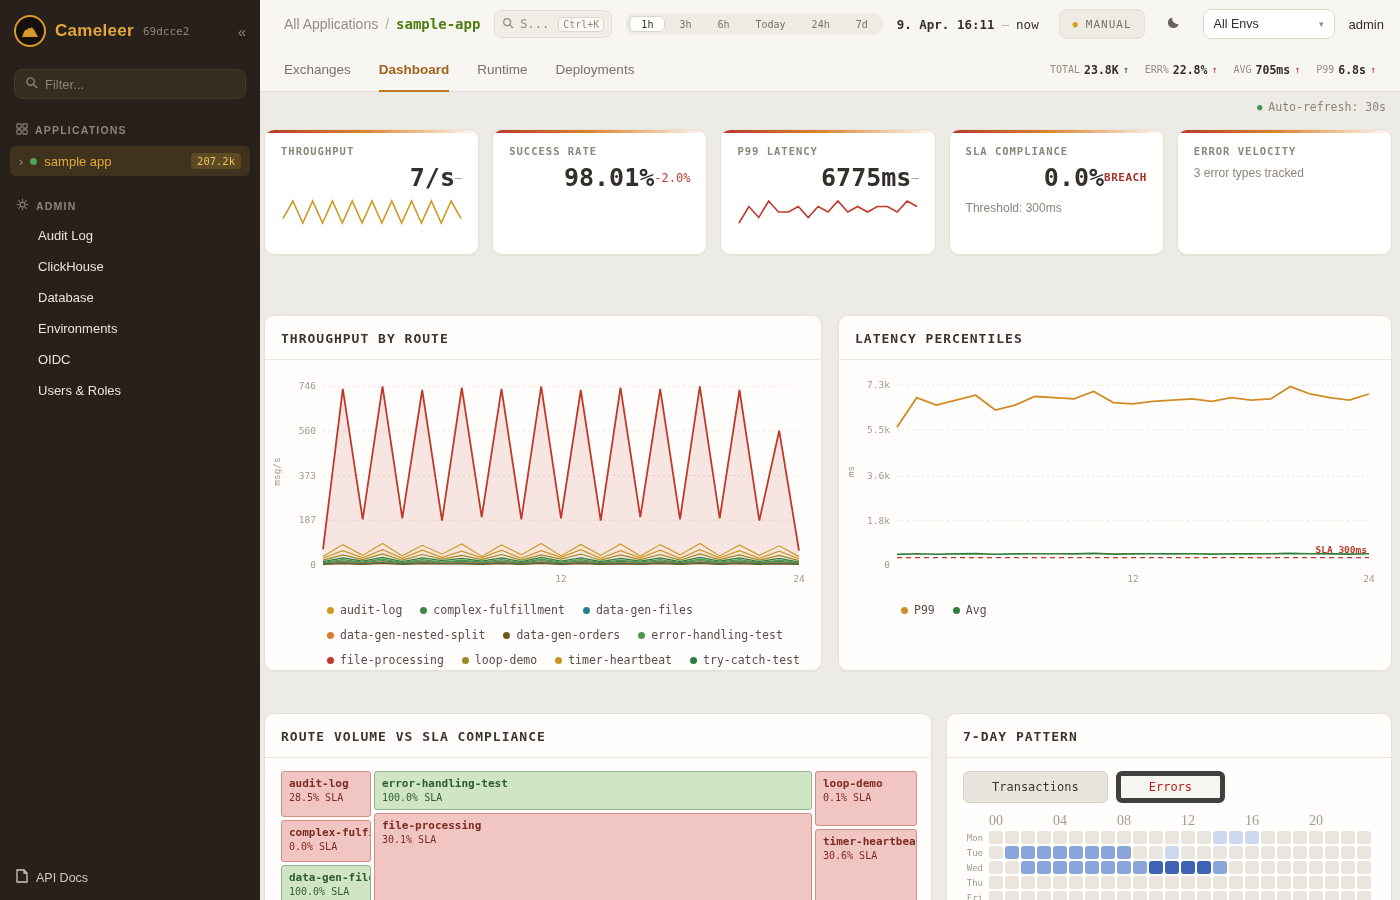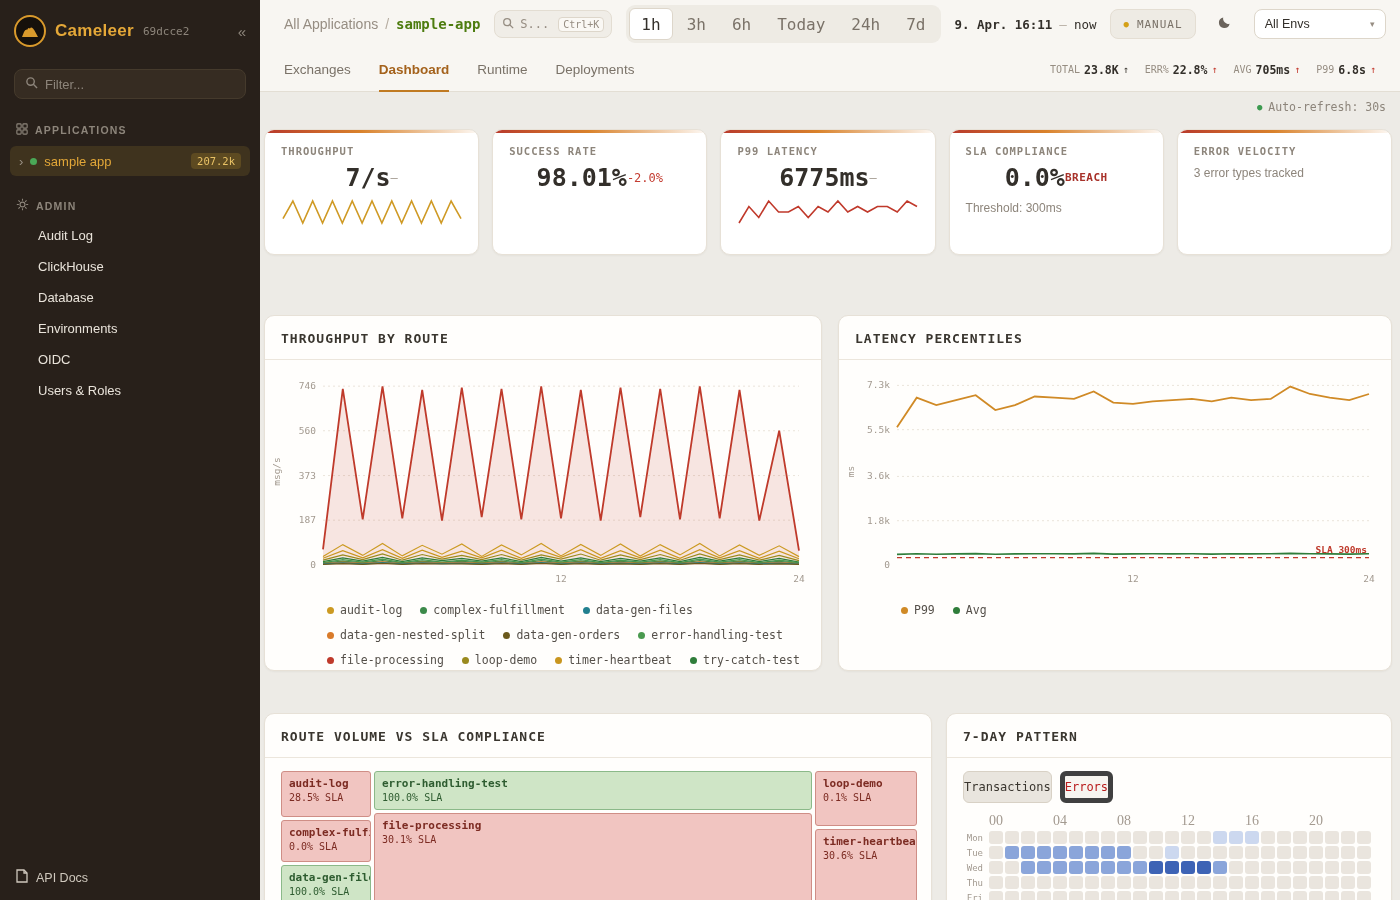--- a/index.html
+++ b/index.html
@@ -27,21 +27,21 @@
   .main{flex:1;display:flex;flex-direction:column;min-width:0}
   .topbar{height:48px;background:#f8f6f2;display:flex;align-items:center;padding:0 16px 0 24px;gap:14px;flex:none}
   .crumb{display:flex;align-items:center;gap:7px;white-space:nowrap}
   .crumb-parent{color:#968d82;font-size:14px;cursor:pointer}
   .crumb-sep{color:#b5aca0;font-size:14px}
   .crumb-current{color:#4d7c0f;font-size:14px;font-weight:bold;font-family:"DejaVu Sans Mono",monospace}
   .searchbox{width:118px;height:28px;background:#f0ede7;border:1px solid #e3ddd2;border-radius:8px;display:flex;align-items:center;gap:6px;padding:0 7px;flex:none;cursor:text}
   .search-ph{color:#968d82;font-size:12px;font-family:"DejaVu Sans Mono",monospace;flex:1;overflow:hidden;white-space:nowrap}
   .kbd{font-family:"DejaVu Sans Mono",monospace;font-size:10px;color:#968d82;border:1px solid #ddd6ca;background:#faf8f4;border-radius:4px;padding:1px 4px}
   .time-group{display:flex;gap:2px;background:#eeebe4;border-radius:9px;padding:3px;flex:none}
-  .tr-btn{border:1px solid transparent;background:transparent;height:32px;padding:0 11px;border-radius:6px;font-family:"DejaVu Sans Mono",monospace;font-size:16px;color:#7a7268;cursor:pointer}
+  .tr-btn{border:1px solid transparent;background:transparent;height:16px;padding:0 11px;border-radius:6px;font-family:"DejaVu Sans Mono",monospace;font-size:10px;color:#7a7268;cursor:pointer}
   .tr-btn.active{background:#fff;border:1px solid #ddd6ca;color:#332f2a}
   .daterange{display:flex;gap:7px;align-items:center;font-family:"DejaVu Sans Mono",monospace;font-size:12.5px;white-space:nowrap}
   .dr-start{color:#332f2a;font-weight:bold}
   .dr-sep{color:#b5aca0}
   .dr-end{color:#332f2a}
   .manual-btn{margin-left:auto;height:30px;display:flex;align-items:center;gap:7px;background:#eeebe4;border:1px solid #e4ded3;border-radius:8px;padding:0 12px;font-family:"DejaVu Sans Mono",monospace;font-size:11px;letter-spacing:1px;color:#7a7268;cursor:pointer;flex:none}
   .manual-dot{color:#d4a017;font-size:9px}
   .icon-btn{width:30px;height:30px;border-radius:8px;display:flex;align-items:center;justify-content:center;cursor:pointer;flex:none}
   .env-select{height:30px;display:flex;align-items:center;background:#fff;border:1px solid #ddd6ca;border-radius:8px;padding:0 10px;font-size:12.5px;color:#332f2a;cursor:pointer;width:132px;justify-content:space-between;flex:none}
   .caret{color:#968d82;font-size:9px}
@@ -60,21 +60,21 @@
   
   .content{flex:1;padding:4px 8px 0 4px;overflow:hidden}
   .refresh-row{display:flex;justify-content:flex-end;align-items:center;gap:6px;padding:2px 6px 0;font-family:"DejaVu Sans Mono",monospace;font-size:11.5px;color:#8d857b;height:20px}
   .refresh-dot{color:#3d9a50;font-size:9px}
 
   .kpi-row{display:flex;gap:13px;margin-top:13px}
   .kpi{flex:1;background:#fff;border:1px solid #e7e1d7;border-radius:10px;height:126px;box-shadow:0 1px 2px rgba(60,50,30,.05);overflow:hidden;display:flex;flex-direction:column}
   .kpi-accent{height:3px;background:linear-gradient(90deg,#b8392c,#d9822b 45%,rgba(217,130,43,.05));flex:none}
   .kpi-body{padding:12px 16px 8px;display:flex;flex-direction:column;flex:1}
   .kpi-label{font-family:"DejaVu Sans Mono",monospace;font-size:10.5px;letter-spacing:1px;color:#8d857b;font-weight:bold}
-  .kpi-main{display:flex;align-items:center;justify-content:center;margin-top:6px}
+  .kpi-main{display:flex;align-items:center;justify-content:flex-end;margin-top:6px}
   .kpi-value{font-family:"DejaVu Sans Mono",monospace;font-size:25px;font-weight:bold;color:#332f2a}
   .kpi-delta{font-family:"DejaVu Sans Mono",monospace;font-size:12px}
   .kpi-delta.muted{color:#a39a90}
   .kpi-delta.neg{color:#c43c31}
   .kpi-delta.breach{color:#a8322a;font-weight:bold;font-size:11px;letter-spacing:.5px}
   .kpi-sub{font-size:12px;color:#8d857b;margin-top:9px}
   .spark{margin-top:4px;display:block}
 
   .charts-row{display:flex;gap:16px;margin-top:60px}
   .panel{background:#fffefc;border:1px solid #e7e1d7;border-radius:10px;box-shadow:0 1px 2px rgba(60,50,30,.05);overflow:hidden}
@@ -90,21 +90,21 @@
   .bottom-row{display:flex;gap:14px;margin-top:42px}
   .bottom-left{width:668px;flex:none;height:300px}
   .bottom-right{flex:1;height:300px;min-width:0}
   .treemap{position:relative;margin:13px 16px;height:240px}
   .tm-node{position:absolute;border-radius:3px;padding:5px 7px;overflow:hidden;cursor:pointer}
   .tm-node.breach{background:#f1c5c1;border:1px solid #cf8e86;color:#7c2b22}
   .tm-node.ok{background:#cfe5c6;border:1px solid #8bb989;color:#2e5c30}
   .tm-name{font-family:"DejaVu Sans Mono",monospace;font-size:11px;font-weight:bold;white-space:nowrap}
   .tm-sla{font-family:"DejaVu Sans Mono",monospace;font-size:10px;margin-top:2px;white-space:nowrap}
   .toggle-row{display:flex;gap:8px;margin:13px 16px 10px}
-  .tgl{font-family:"DejaVu Sans Mono",monospace;font-size:12px;padding:4px 0;border-radius:6px;cursor:pointer}
+  .tgl{font-family:"DejaVu Sans Mono",monospace;font-size:12px;padding:4px 28px;border-radius:6px;cursor:pointer}
   .tgl.active{background:#e9e5de;border:1px solid #d8d1c5;color:#3a362f}
   .tgl.idle{background:#f7f5f0;border:5px solid #404040;color:#b91c1c}
   .heatmap{margin:4px 14px}
   .hm-row{display:flex;gap:2px;margin-bottom:2px;align-items:center}
   .hm-day{width:26px;flex:none;font-family:"DejaVu Sans Mono",monospace;font-size:9px;color:#a39a90;text-align:right;padding-right:4px}
   .hm-hour{width:14px;flex:none;font-family:Liberation Serif, serif;font-size:14px;color:#a39a90;white-space:nowrap;overflow:visible}
   .hm-cell{width:14px;height:13px;border-radius:3px;flex:none}
 </style>
 </head>
 <body>

